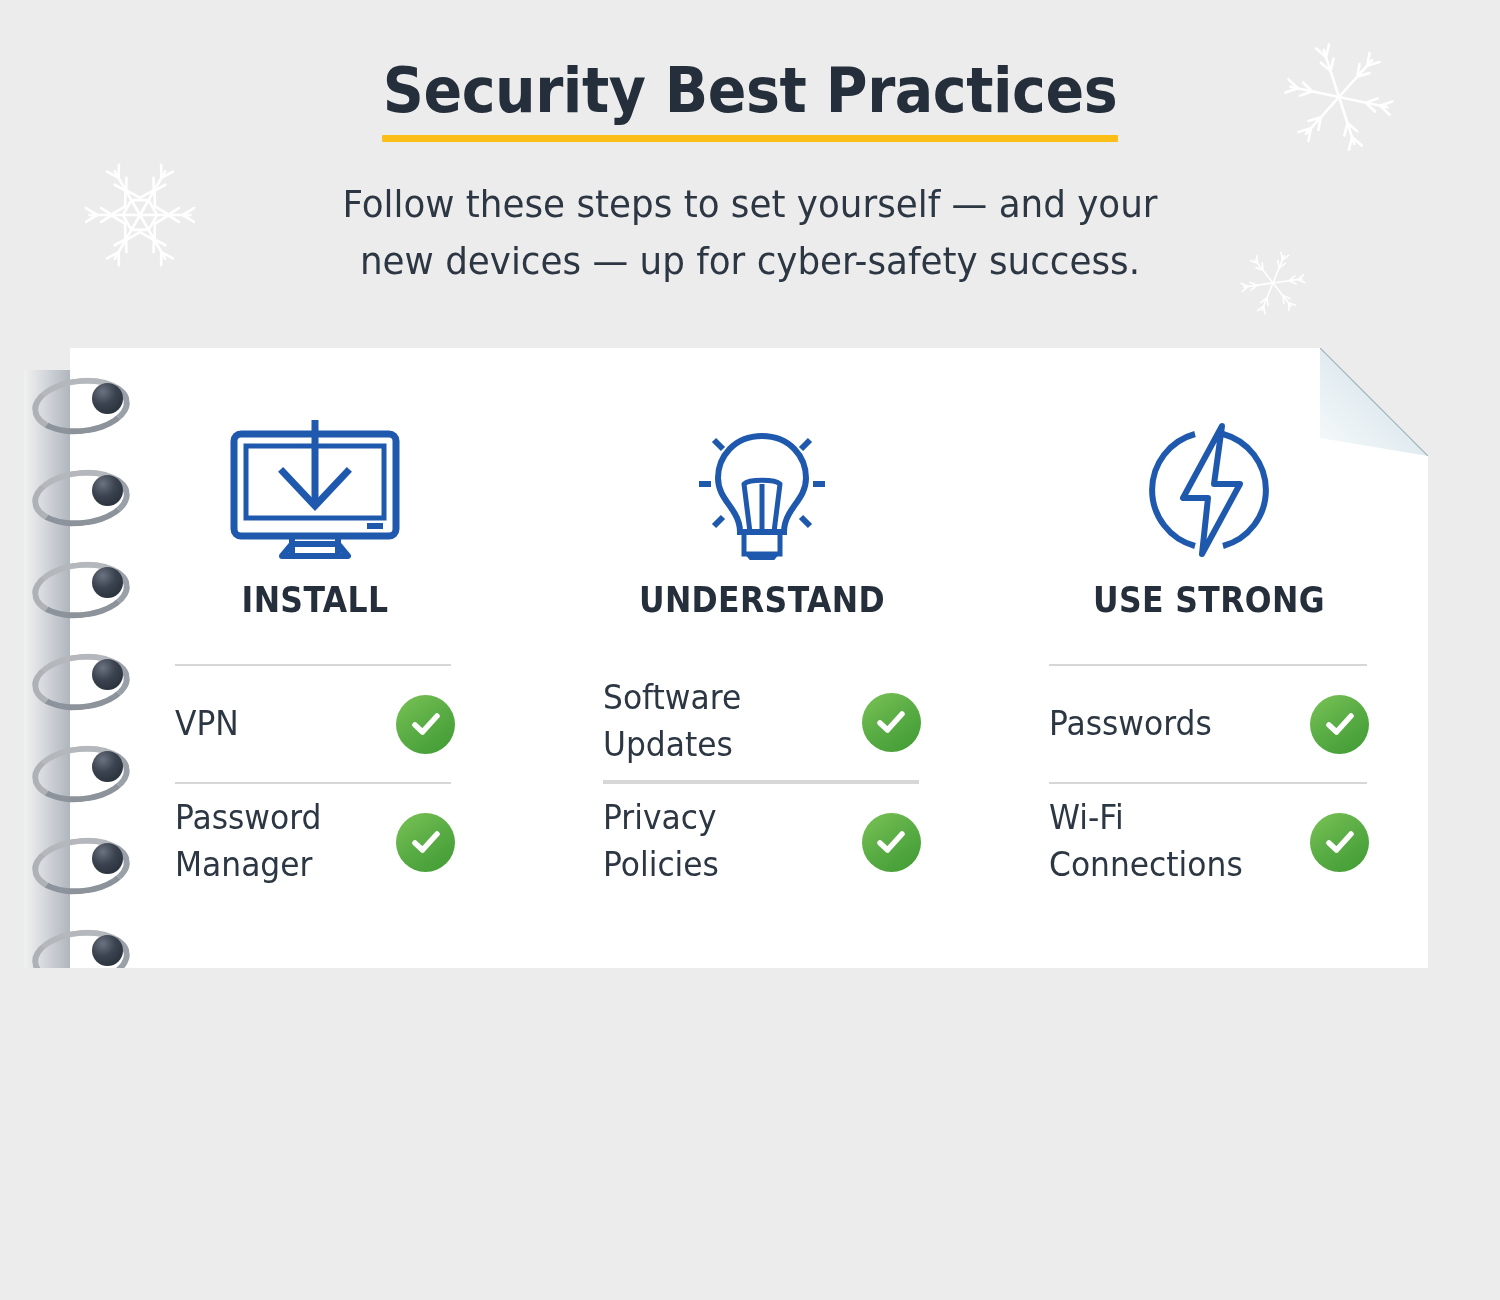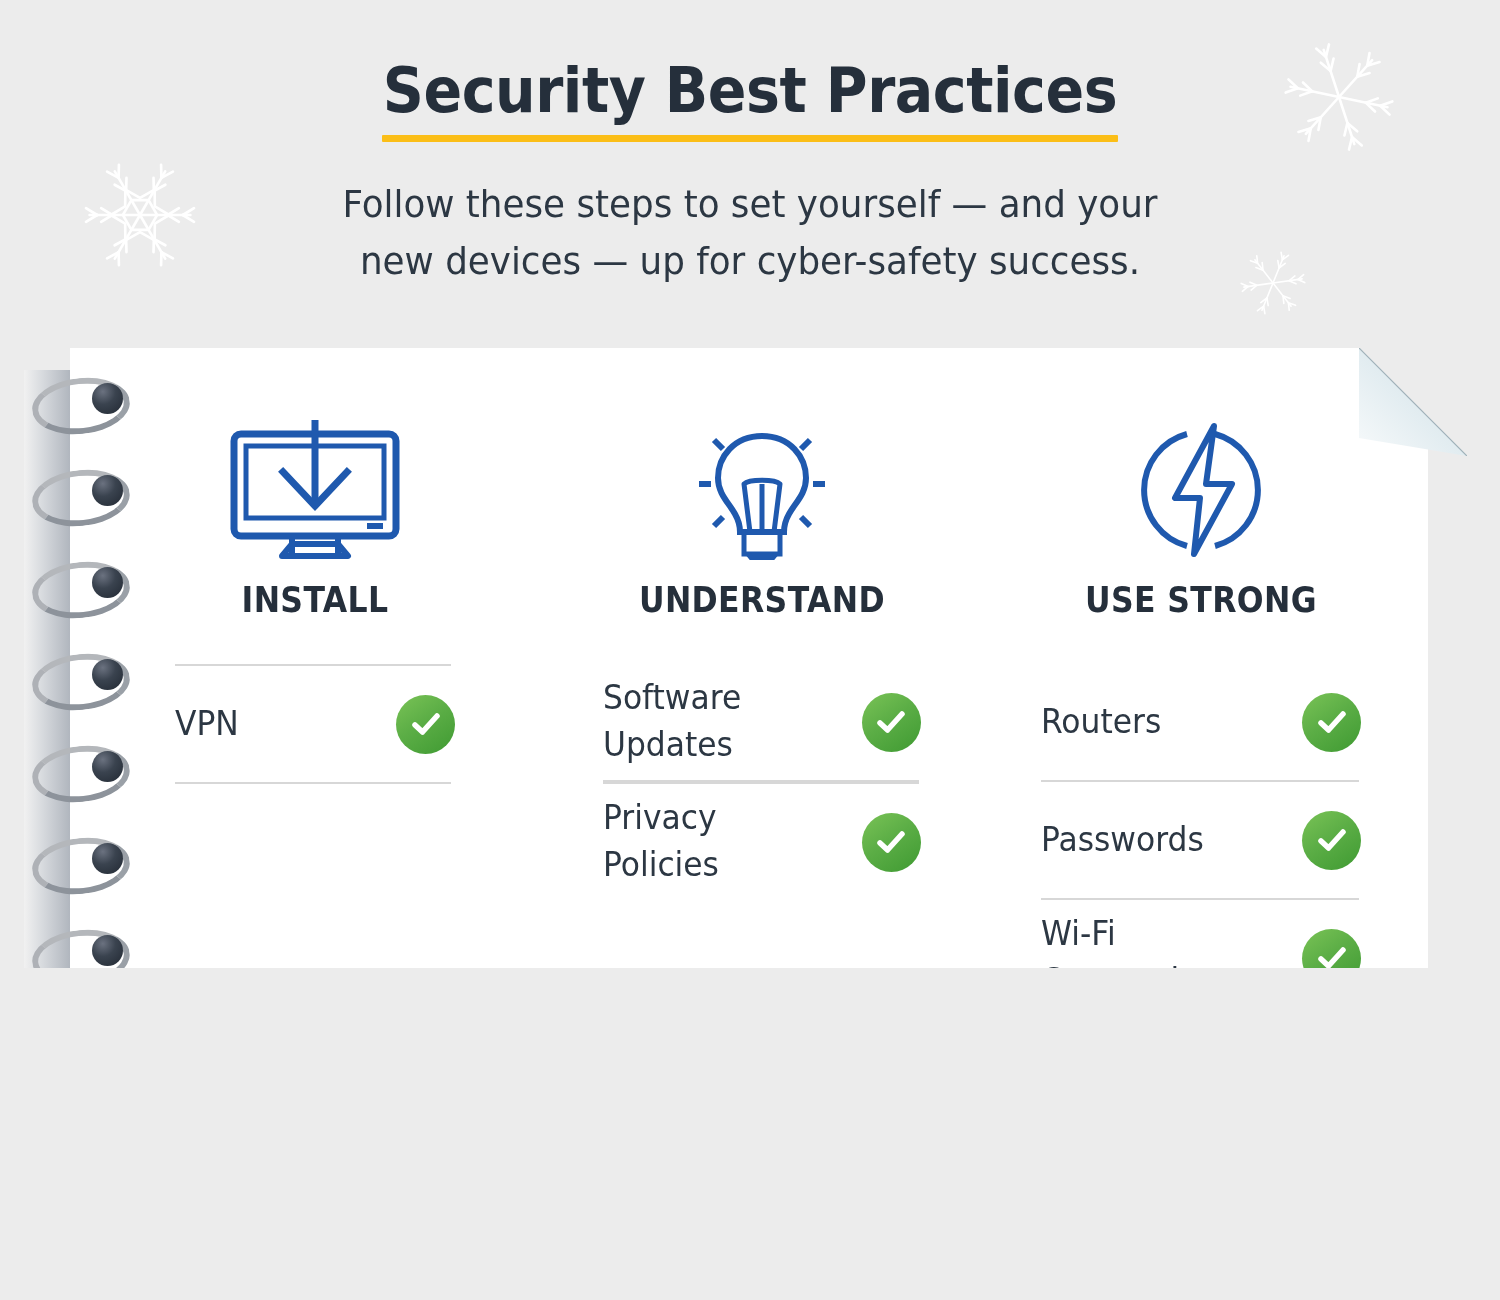--- a/index.html
+++ b/index.html
@@ -66,21 +66,20 @@
     transform: scaleX(0.94);
   }
 
   
   .paper-wrap {
     position: absolute;
     left: 70px;
     top: 348px;
     width: 1358px;
     height: 870px;
-    padding-left: 39px;
   }
   .paper {
     position: absolute;
     left: 0;
     top: 0;
     width: 1358px;
     height: 836px;
     background: #ffffff;
     z-index: 3;
   }
@@ -170,21 +169,21 @@
     width: 33.3333%;
     box-sizing: border-box;
     padding: 0 0 0 0;
   }
   .col-inner {
     position: absolute;
     top: 72px;
   }
   .col1 .col-inner { left: 105px; width: 280px; }
   .col2 .col-inner { left: 80px;  width: 318px; }
-  .col3 .col-inner { left: 66px;  width: 320px; }
+  .col3 .col-inner { left: 74px;  width: 320px; }
 
   .col-icon {
     height: 140px;
     display: flex;
     align-items: center;
     justify-content: center;
   }
   .col1 .col-icon { justify-content: center; }
   .col-title {
     margin-top: 20px;
@@ -543,20 +542,29 @@
               <div class="divider"></div>
               <div class="item">
                 <div class="item-label" style="white-space: pre-line;">VPN</div>
                 <div class="check">
                   <svg width="34" height="34" viewBox="0 0 34 34">
     <path d="M6 18 L13.5 25 L28 9" fill="none" stroke="#ffffff" stroke-width="5.5" stroke-linecap="round" stroke-linejoin="round"></path>
   </svg>
                 </div>
               </div>
               <div class="divider"></div>
+              <div class="item">
+                <div class="item-label" style="white-space: pre-line;">Password
+Manager</div>
+                <div class="check">
+                  <svg width="34" height="34" viewBox="0 0 34 34">
+    <path d="M6 18 L13.5 25 L28 9" fill="none" stroke="#ffffff" stroke-width="5.5" stroke-linecap="round" stroke-linejoin="round"></path>
+  </svg>
+                </div>
+              </div>
             </div>
           </div>
         </div>
         <div class="col col2">
           <div class="col-inner">
             <div class="col-icon">
               <svg width="150" height="140" viewBox="0 0 150 140">
     <path d="M75 16 C47 16 31 37 31 58 C31 74 42 83 48 94 C52 101 53 107 53 112 L97 112 C97 107 98 101 102 94 C108 83 119 74 119 58 C119 37 103 16 75 16 Z" fill="none" stroke="#1f59ae" stroke-width="6"></path>
     <path d="M57 64 C62 59 88 59 93 64 L87 112 L63 112 Z" fill="none" stroke="#1f59ae" stroke-width="5" stroke-linejoin="round"></path>
     <line x1="75" y1="64" x2="75" y2="112" stroke="#1f59ae" stroke-width="5"></line>
@@ -600,28 +608,20 @@
           <div class="col-inner">
             <div class="col-icon">
               <svg width="140" height="140" viewBox="0 0 140 140">
     <path d="M56 14 A58 58 0 0 0 56 126" fill="none" stroke="#1f59ae" stroke-width="6"></path>
     <path d="M84 14 A58 58 0 0 1 84 126" fill="none" stroke="#1f59ae" stroke-width="6"></path>
     <path d="M83 6 L44 78 L69 78 L63 134 L101 64 L75 64 Z" fill="none" stroke="#1f59ae" stroke-width="6" stroke-linejoin="round"></path>
   </svg>
             </div>
             <div class="col-title">USE STRONG</div>
             <div class="items">
-              <div class="item">
-                <div class="item-label" style="white-space: pre-line;">Routers</div>
-                <div class="check">
-                  <svg width="34" height="34" viewBox="0 0 34 34">
-    <path d="M6 18 L13.5 25 L28 9" fill="none" stroke="#ffffff" stroke-width="5.5" stroke-linecap="round" stroke-linejoin="round"></path>
-  </svg>
-                </div>
-              </div>
               <div class="divider"></div>
               <div class="item">
                 <div class="item-label" style="white-space: pre-line;">Passwords</div>
                 <div class="check">
                   <svg width="34" height="34" viewBox="0 0 34 34">
     <path d="M6 18 L13.5 25 L28 9" fill="none" stroke="#ffffff" stroke-width="5.5" stroke-linecap="round" stroke-linejoin="round"></path>
   </svg>
                 </div>
               </div>
               <div class="divider"></div>

